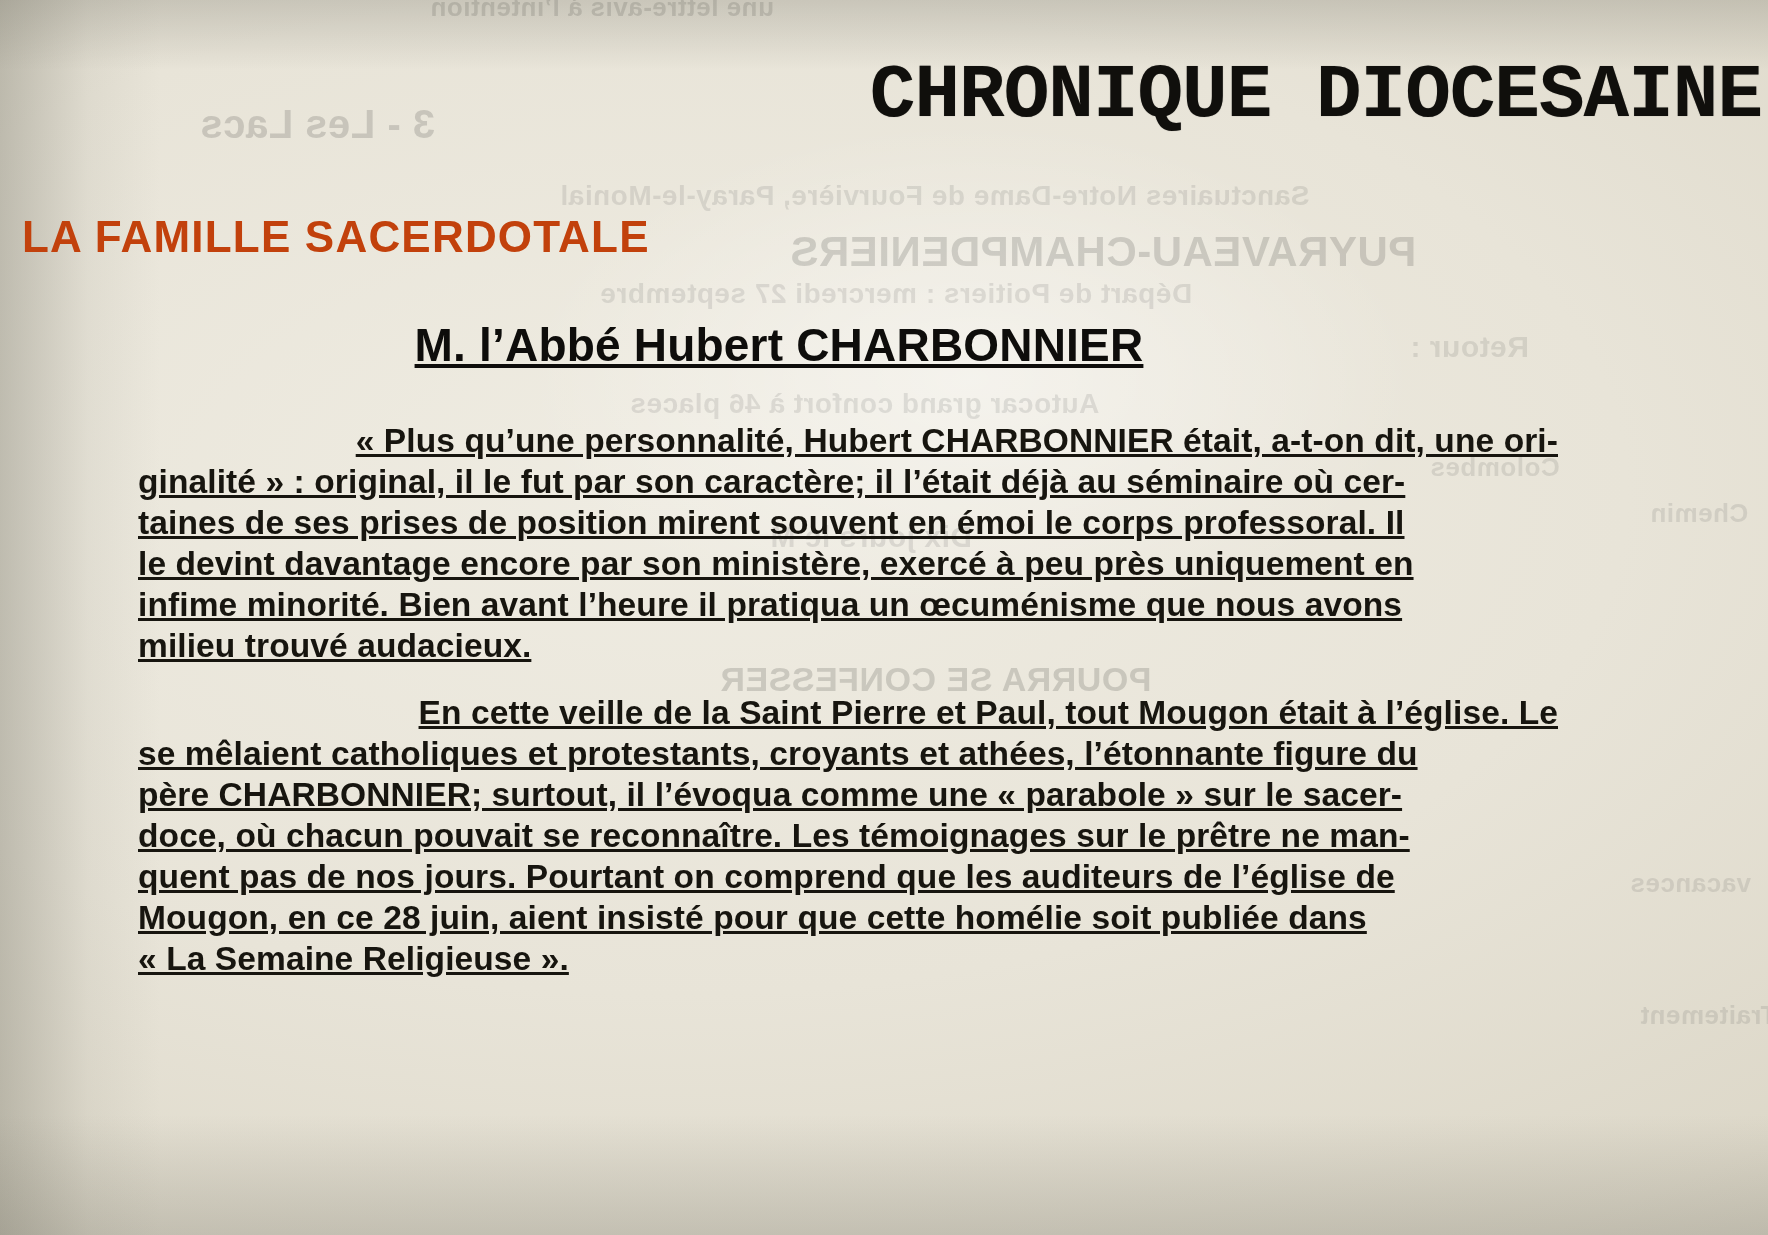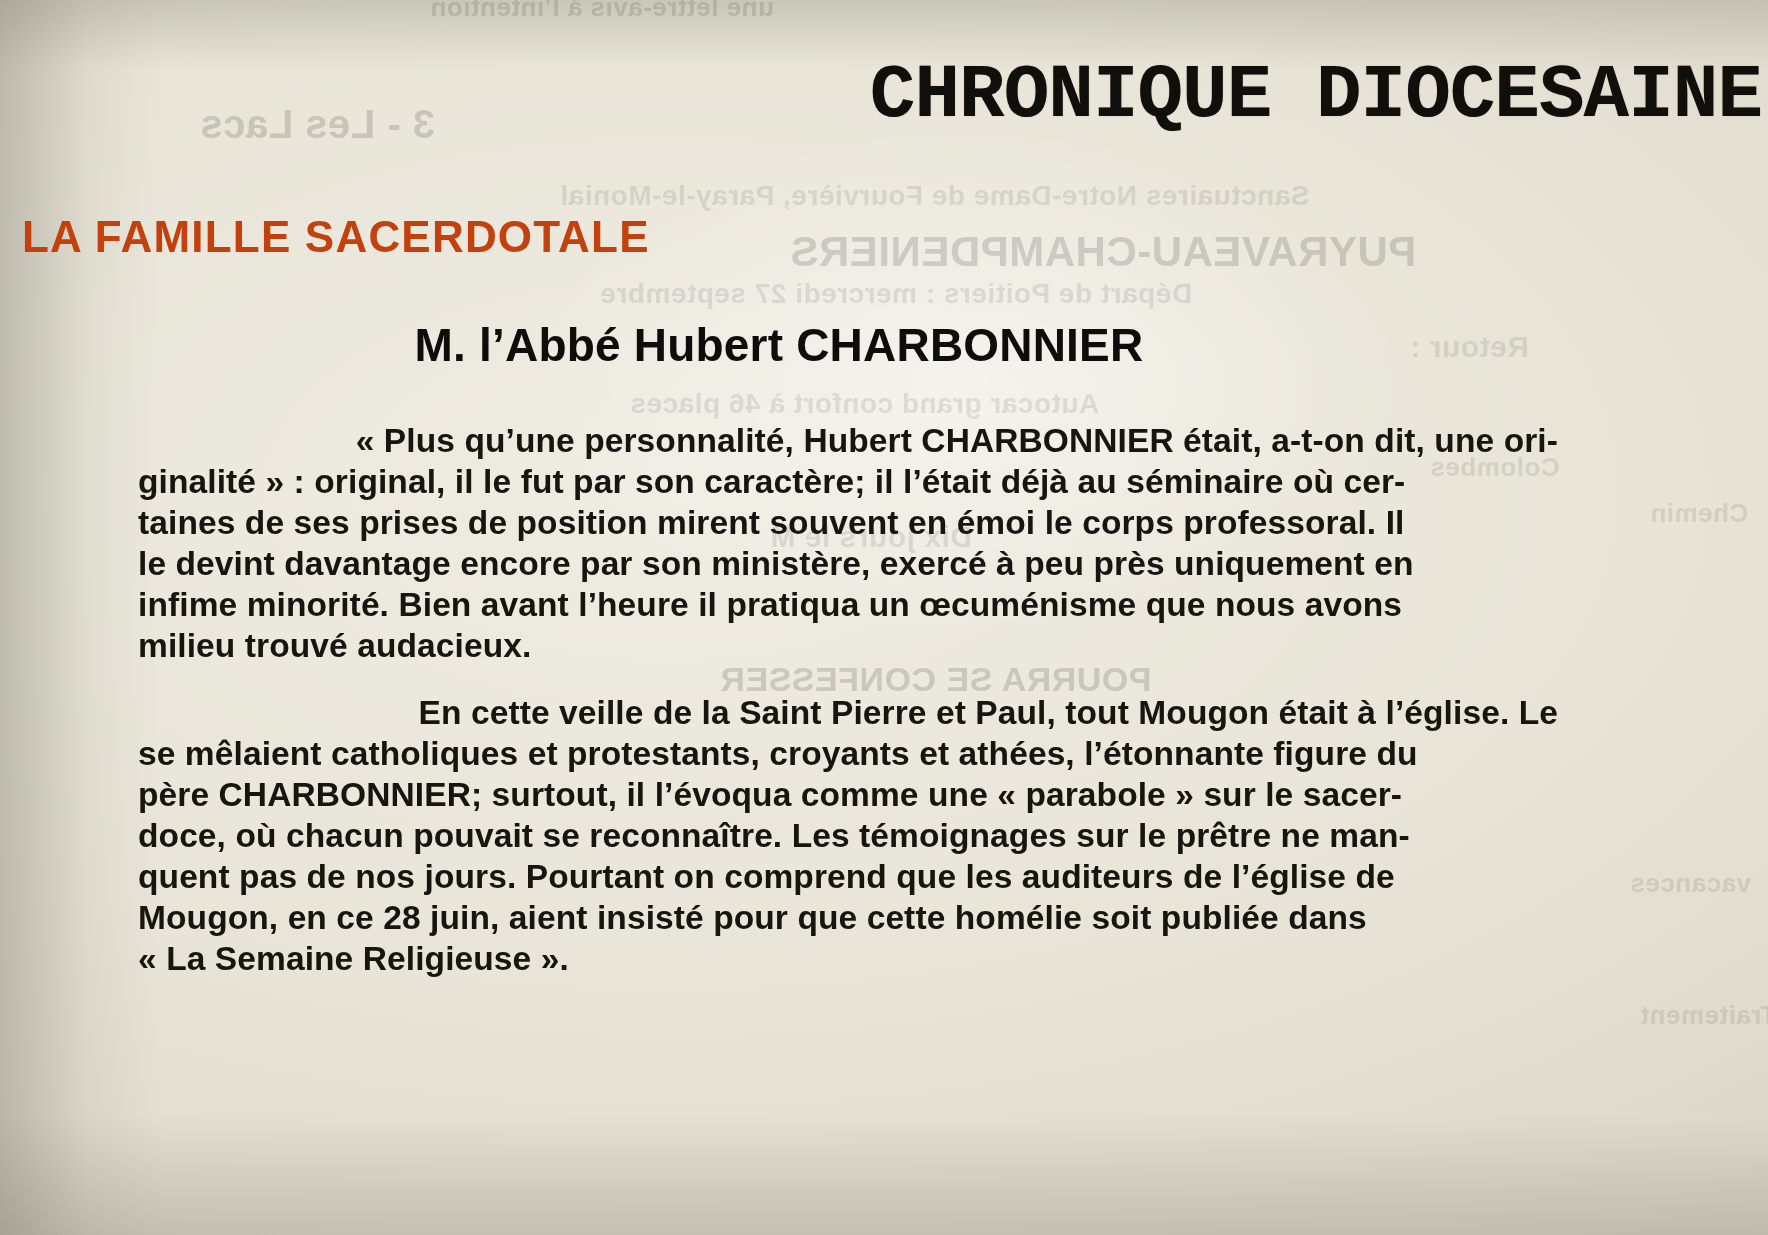--- a/index.html
+++ b/index.html
@@ -92,20 +92,21 @@
   .article-title {
     position: absolute;
     left: 0; right: 0;
     top: 318px;
     text-align: center;
     font-size: 46px;
     font-weight: 700;
     letter-spacing: 0.2px;
     color: #0e0d0b;
     padding-right: 210px;
+    text-decoration: underline;
   }
 
   .body-col {
     position: absolute;
     left: 138px;
     top: 420px;
     width: 1420px;
   }
   .para {
     font-size: 33.5px;
@@ -114,20 +115,21 @@
     color: #17150f;
     text-align: justify;
     margin: 0 0 26px 0;
     letter-spacing: 0.1px;
   }
   .para .indent { display: inline-block; width: 84px; }
 
   .para-line {
     display: block;
     white-space: nowrap;
+    text-decoration: underline;
   }
   .para-line.justify {
     display: flex;
     justify-content: space-between;
   }
   .para-line.justify > span { white-space: pre; }
 </style>
 </head>
 <body>
 

